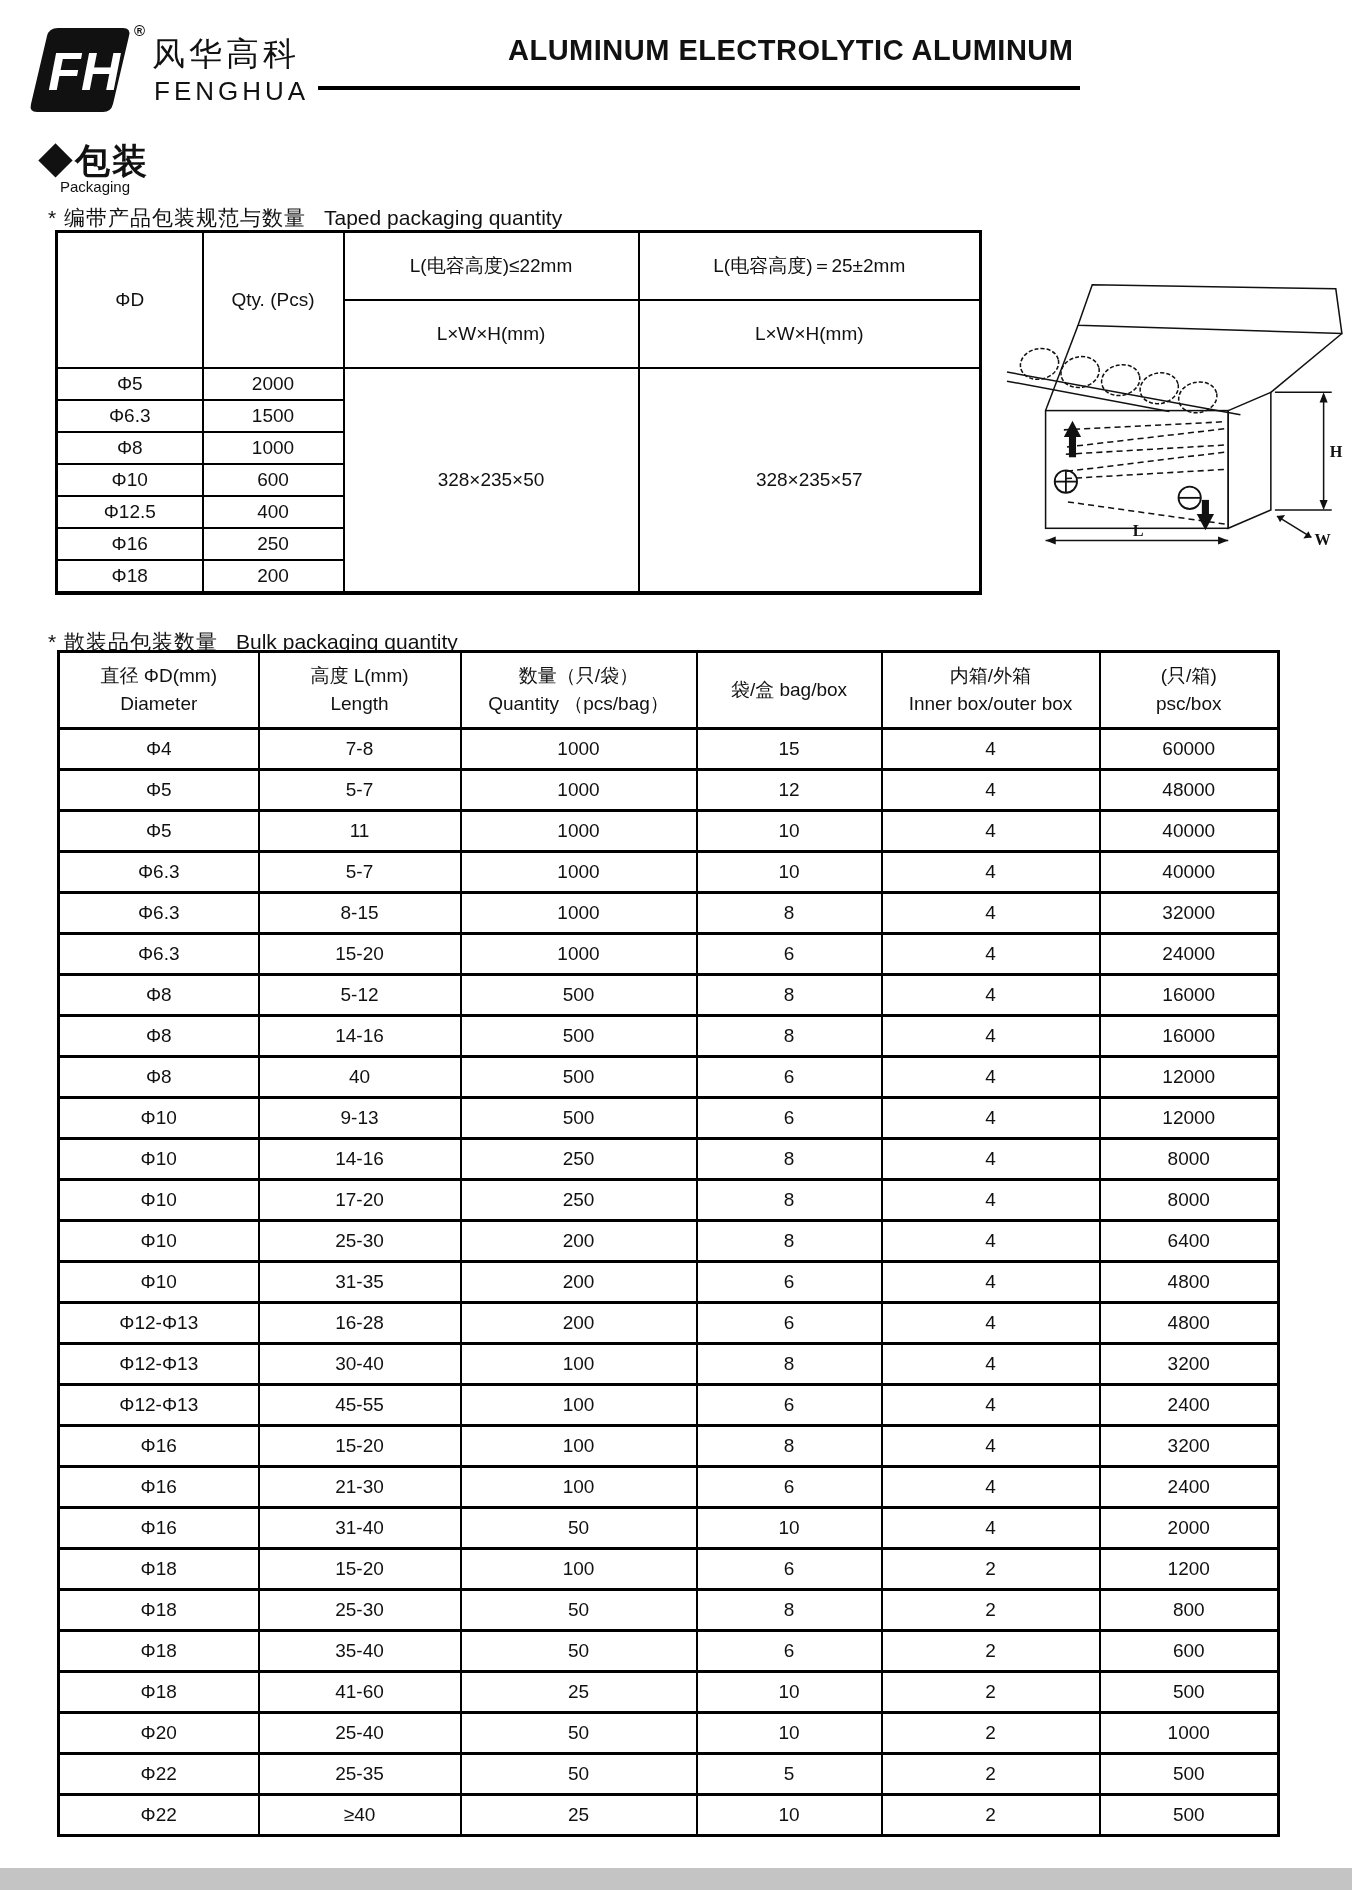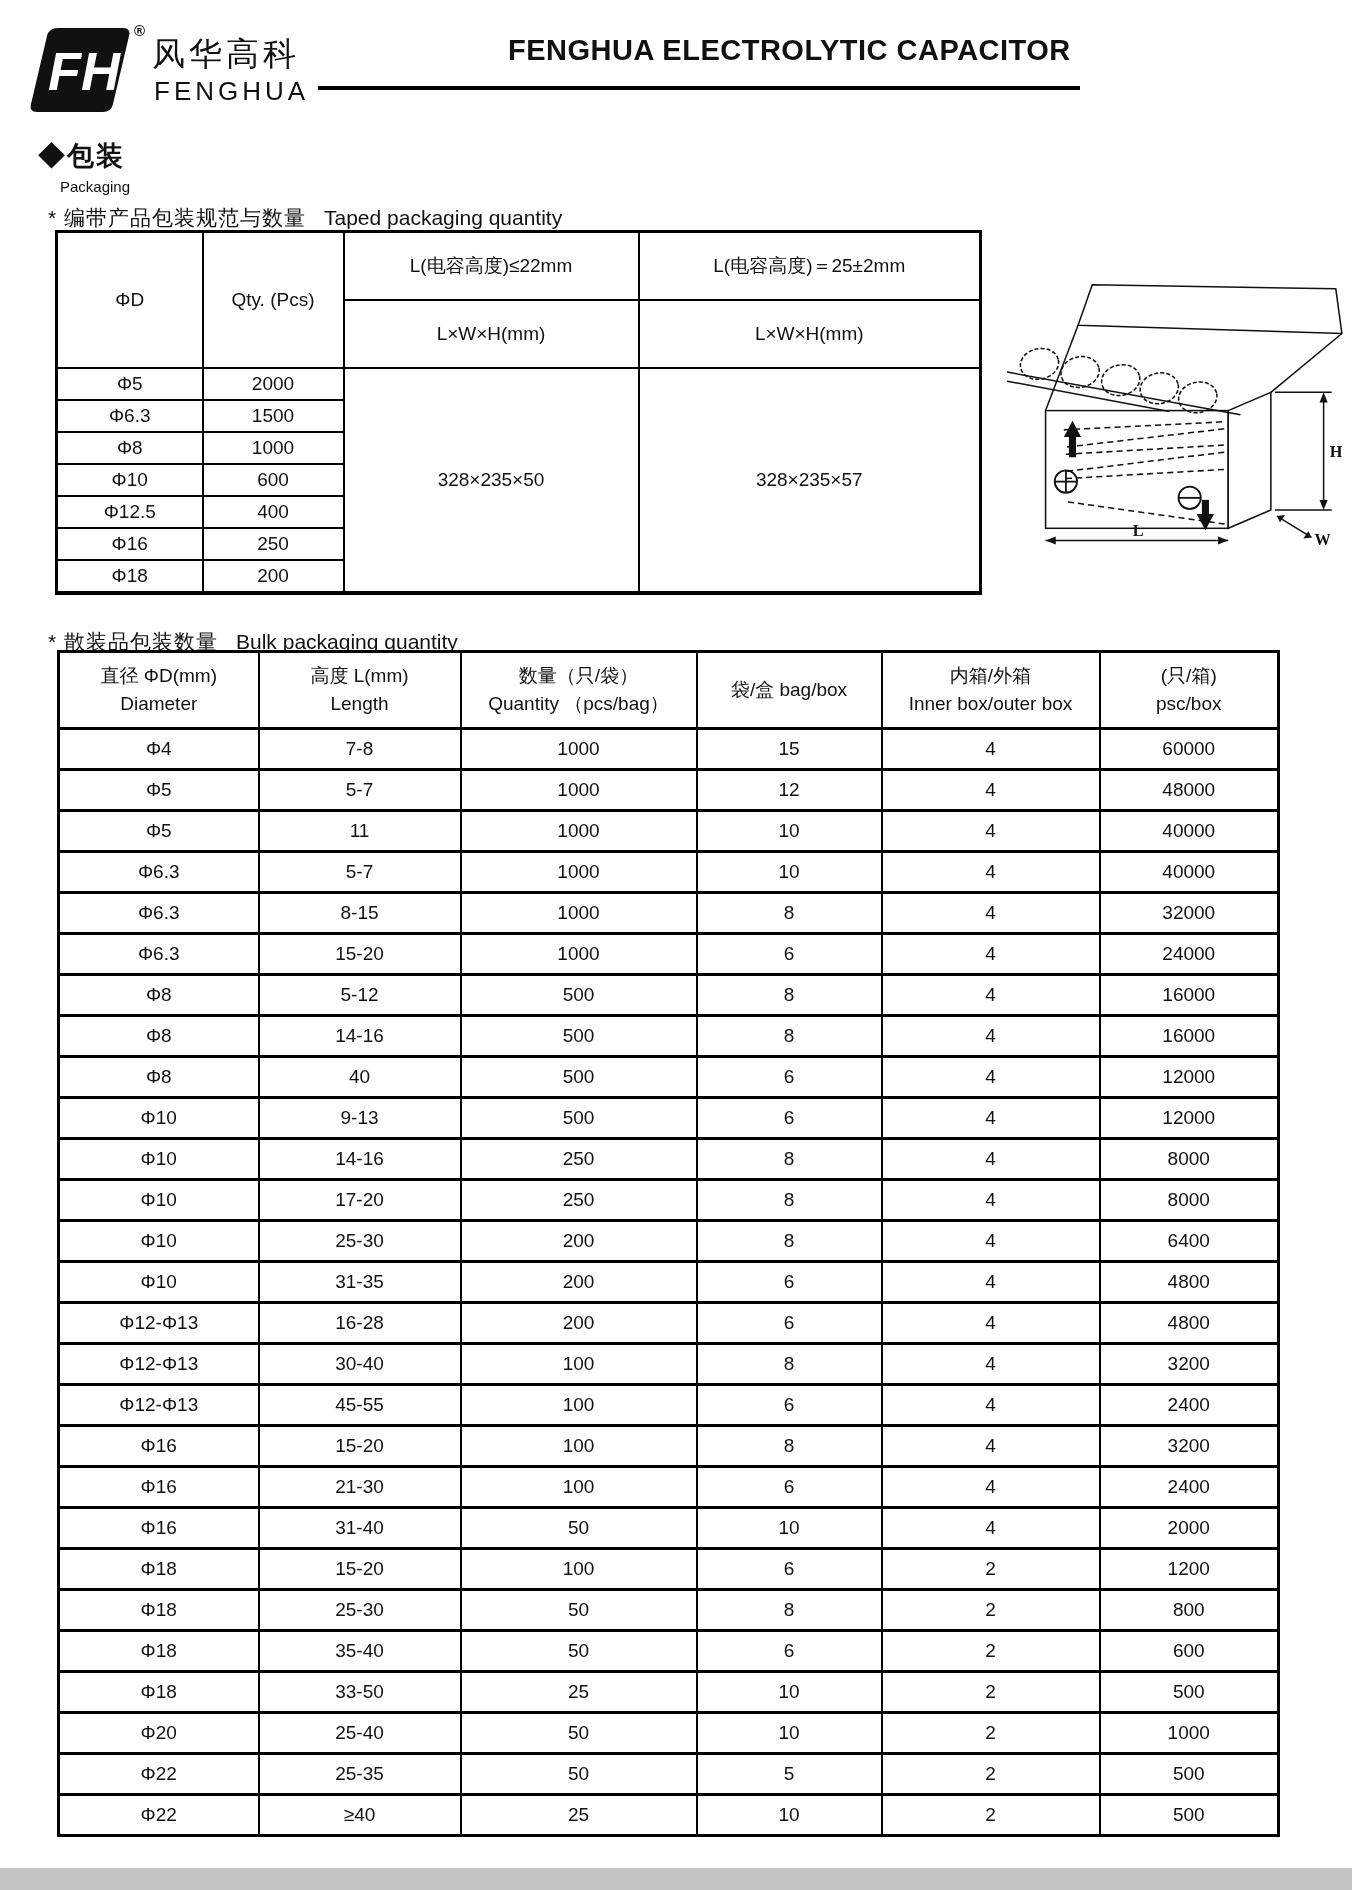--- a/index.html
+++ b/index.html
@@ -9,21 +9,21 @@
 
   
   .logo-mark{left:28px;top:26px;width:104px;height:88px}
   .reg{left:134px;top:22px;font-size:15px;font-weight:700}
   .logo-cn{left:152px;top:32px;font-size:33px;font-weight:400;letter-spacing:4px;white-space:nowrap}
   .logo-en{left:154px;top:76px;font-size:26px;font-weight:400;letter-spacing:4px;white-space:nowrap}
   .doc-title{left:508px;top:34px;font-size:29px;font-weight:700;letter-spacing:.5px;white-space:nowrap}
   .header-rule{left:318px;top:86px;width:762px;height:4px;background:#000}
 
   
-  .sec-cn{left:38px;top:138px;font-size:27px;font-weight:700;letter-spacing:2px}
+  .sec-cn{left:38px;top:138px;font-size:35px;font-weight:700;letter-spacing:2px}
   .sec-en{left:60px;top:178px;font-size:15px}
   .tbl-title{font-size:21px;white-space:nowrap}
   .tbl-title .cn{margin-right:18px;letter-spacing:1px}
   .taped-title{left:48px;top:204px}
   .bulk-title{left:48px;top:628px}
 
   
   table{border-collapse:collapse;table-layout:fixed;background:#fff}
   th,td{border:2px solid #000;text-align:center;vertical-align:middle;
         font-weight:400;font-size:19px;padding:0;overflow:hidden}
@@ -45,21 +45,21 @@
 
 <div class="page">
 
   <svg class="abs logo-mark" viewBox="0 0 104 88">
     <path d="M30 2 L95 2 Q103 2 101 10 L85 78 Q83 86 75 86 L9 86 Q1 86 3 78 L19 10 Q21 2 30 2 Z" fill="#111"></path>
     <text x="56" y="64" font-size="54" font-weight="bold" font-style="italic" fill="#fff" text-anchor="middle" font-family="Liberation Sans, sans-serif">FH</text>
   </svg>
   <div class="abs reg">®</div>
   <div class="abs logo-cn">风华高科</div>
   <div class="abs logo-en">FENGHUA</div>
-  <div class="abs doc-title">FENGHUA ELECTROLYTIC CAPACITOR</div>
+  <div class="abs doc-title">ALUMINUM ELECTROLYTIC ALUMINUM</div>
   <div class="abs header-rule"></div>
 
   <div class="abs sec-cn">◆包装</div>
   <div class="abs sec-en">Packaging</div>
 
   <div class="abs tbl-title taped-title">
     <span class="cn">* 编带产品包装规范与数量</span><span>Taped packaging quantity</span>
   </div>
 
   <table class="abs t1">
@@ -396,21 +396,21 @@
         <tr class="drow">
         <td>Φ18</td>
         <td>35-40</td>
         <td>50</td>
         <td>6</td>
         <td>2</td>
         <td>600</td>
       </tr>
         <tr class="drow">
         <td>Φ18</td>
-        <td>33-50</td>
+        <td>41-60</td>
         <td>25</td>
         <td>10</td>
         <td>2</td>
         <td>500</td>
       </tr>
         <tr class="drow">
         <td>Φ20</td>
         <td>25-40</td>
         <td>50</td>
         <td>10</td>

